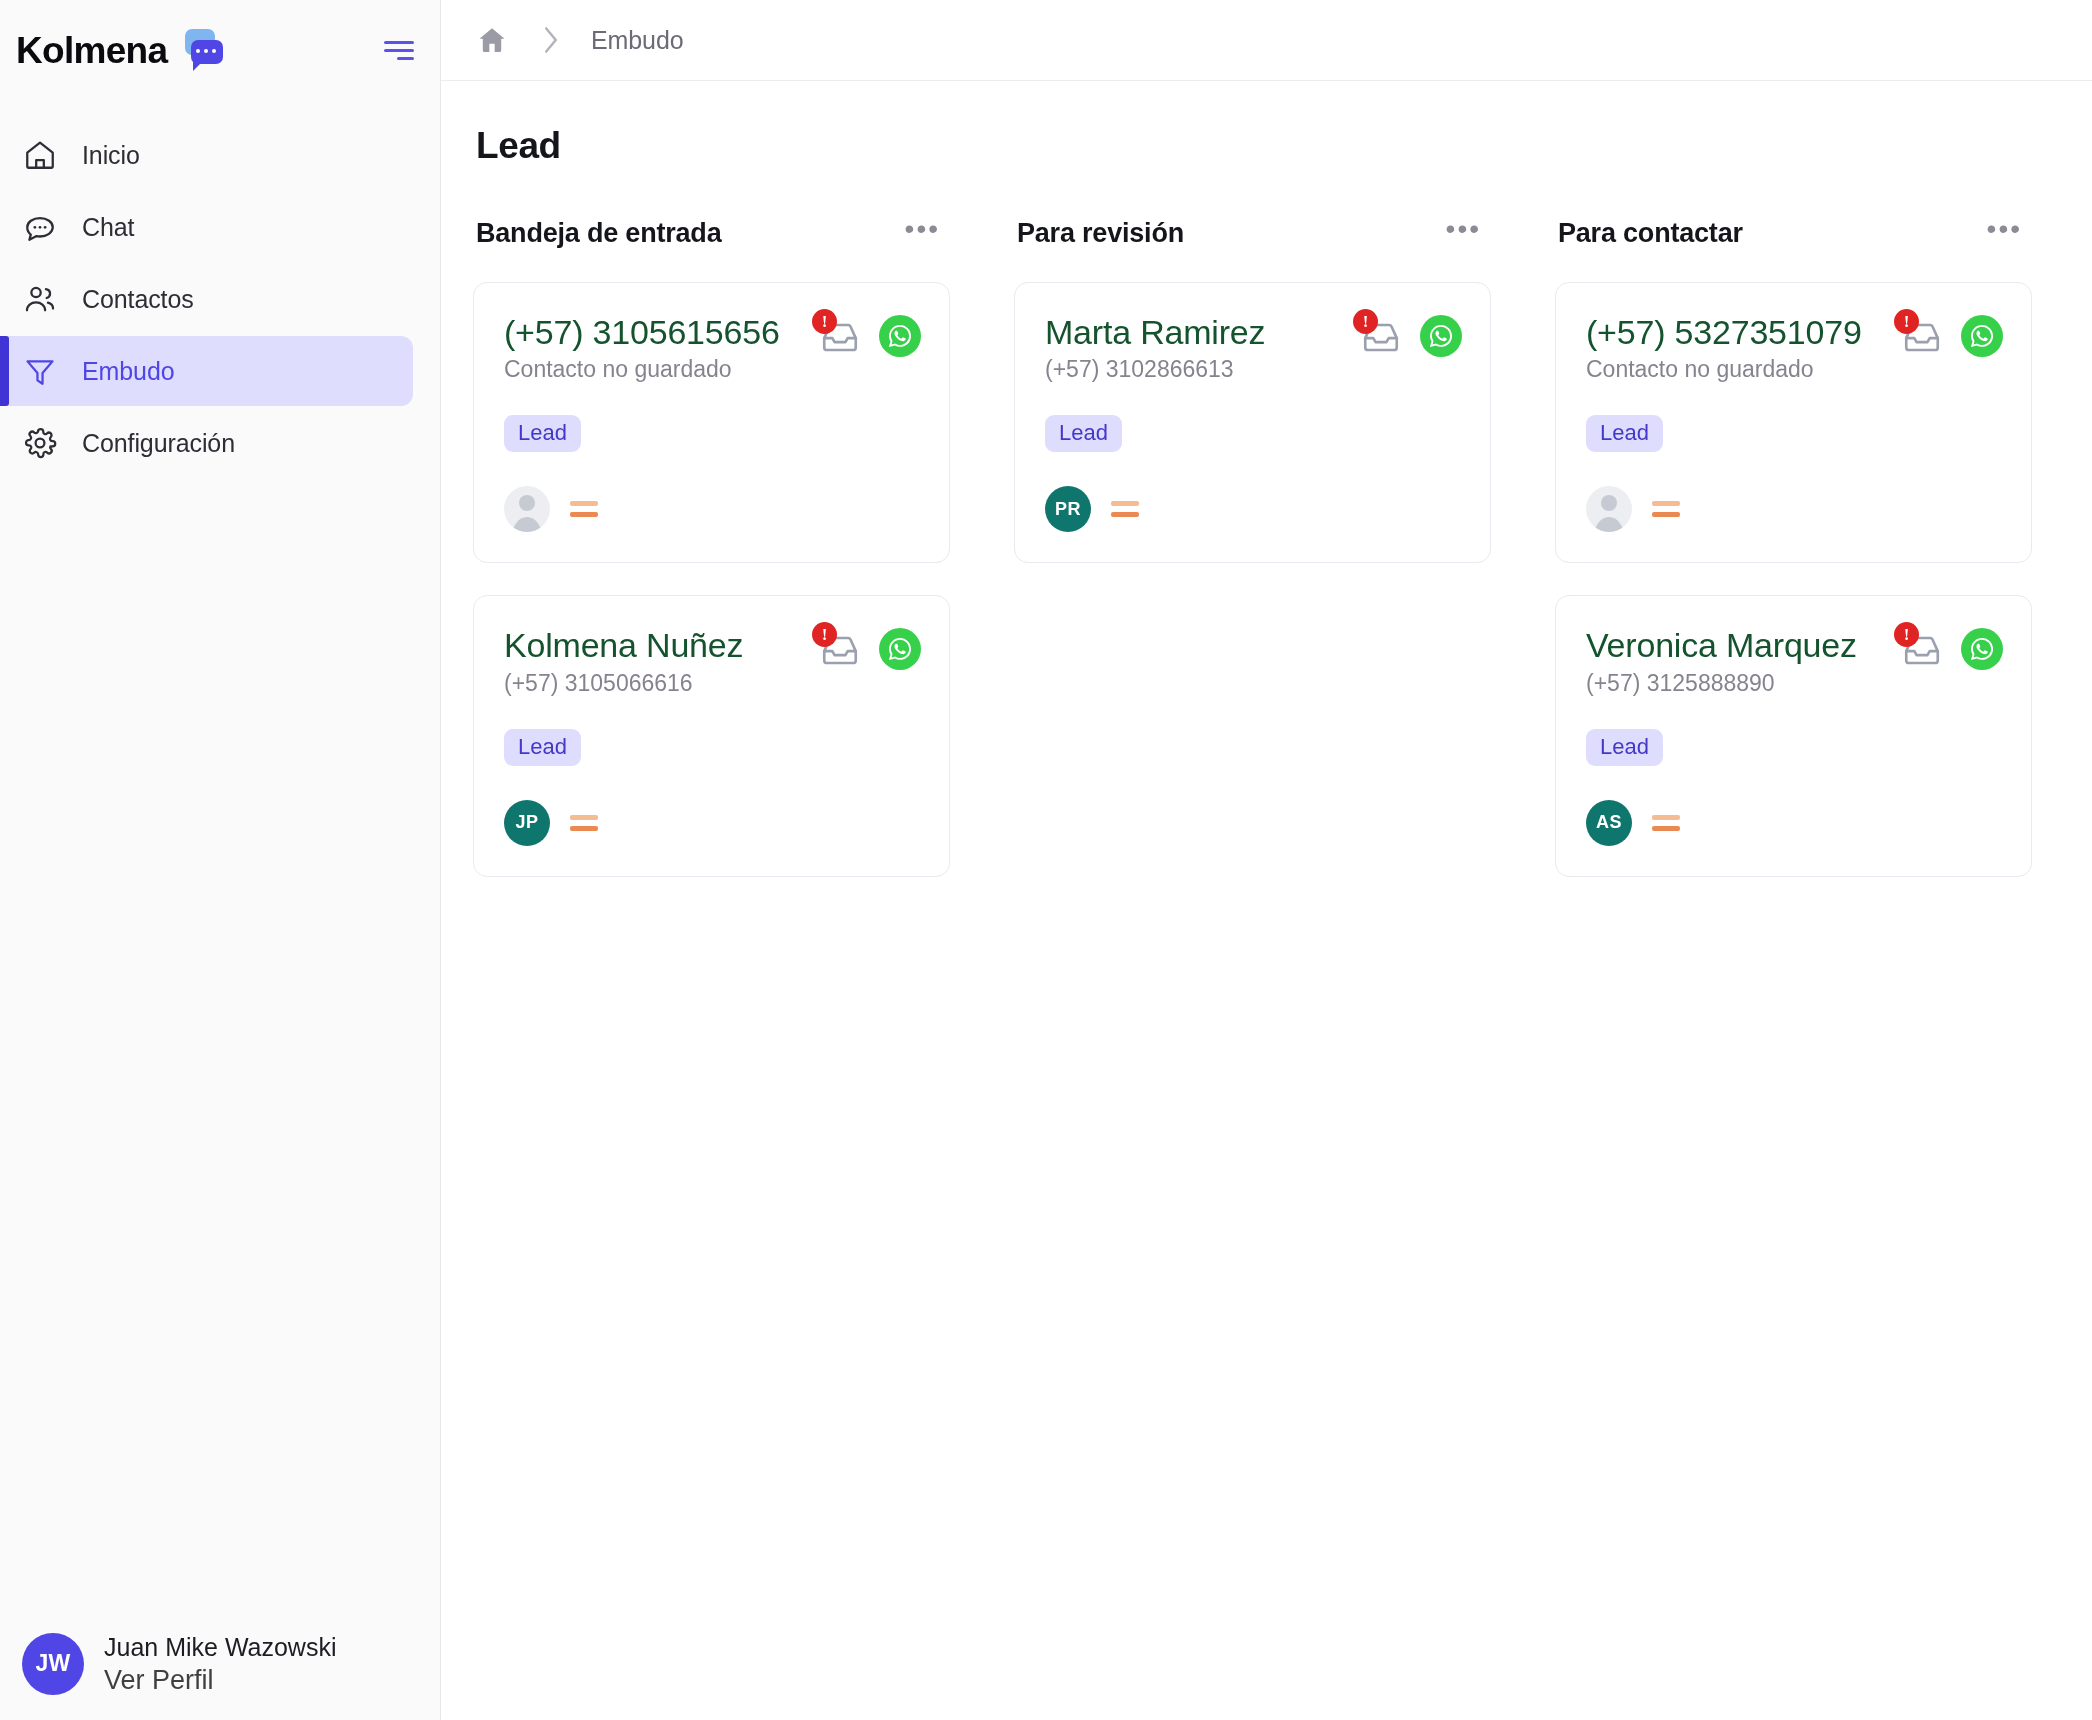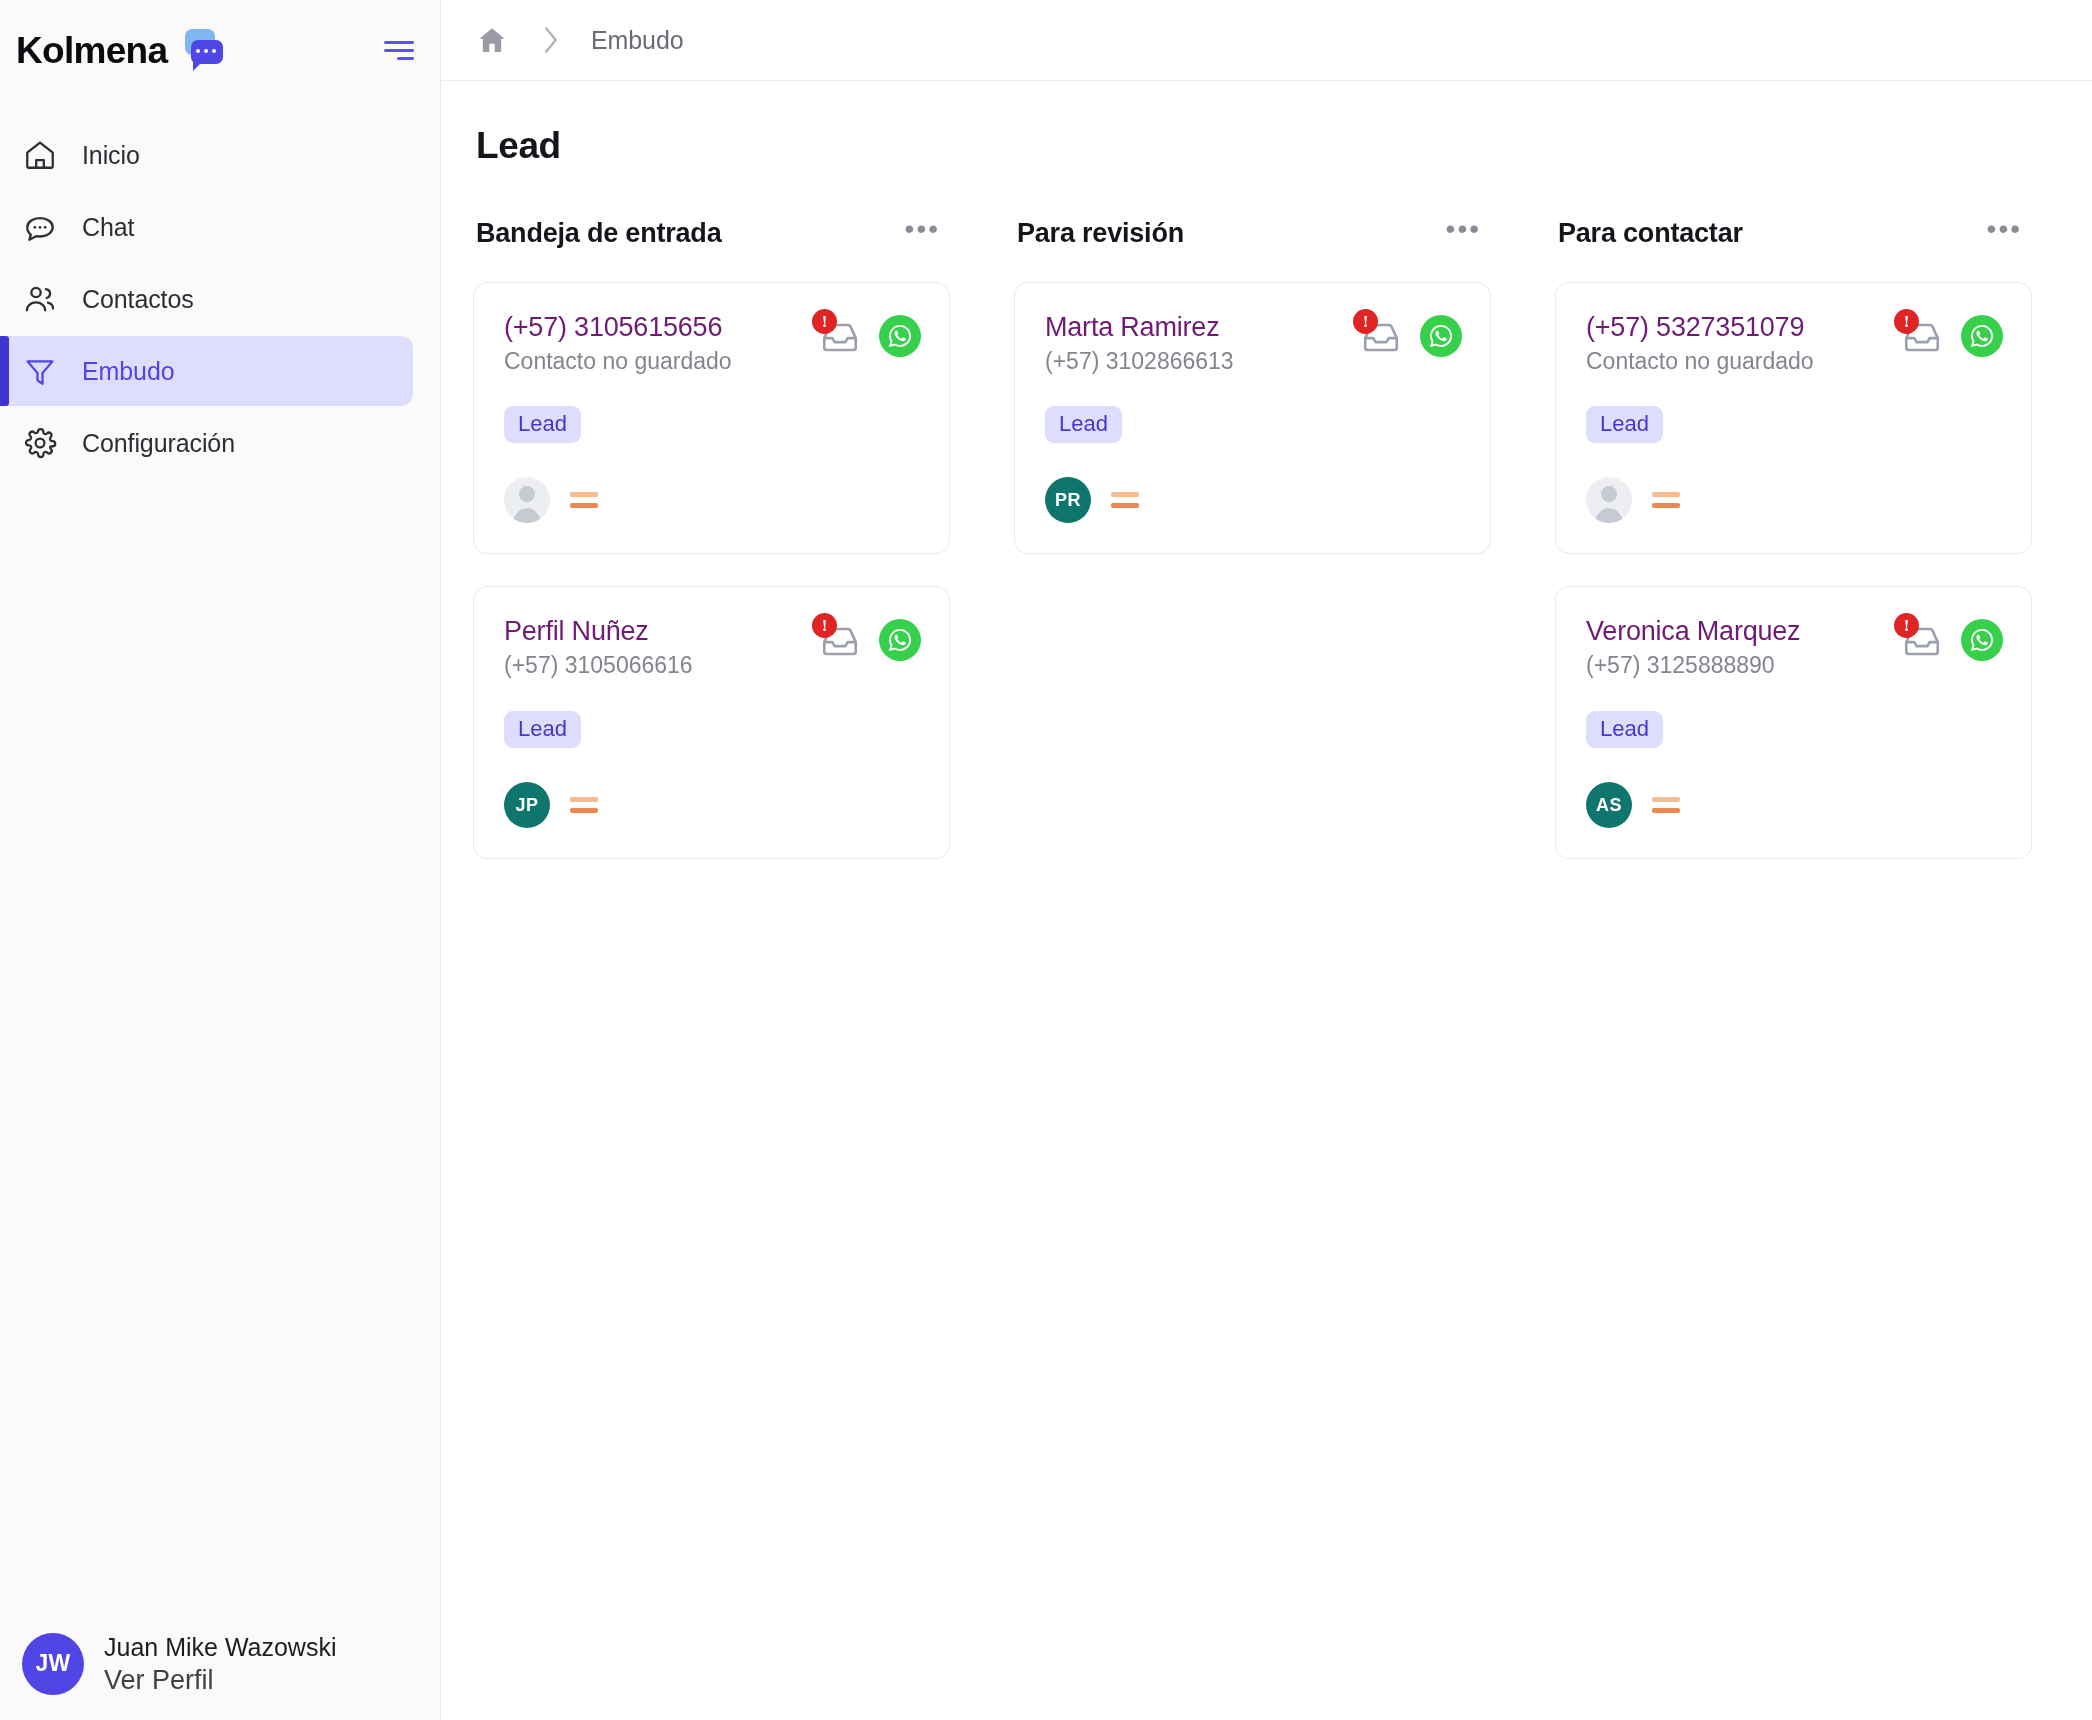--- a/index.html
+++ b/index.html
@@ -270,22 +270,22 @@
   .card.tall { min-height: 270px; }
 
   .card-top {
     display: flex;
     align-items: flex-start;
     justify-content: space-between;
     gap: 12px;
   }
   .card-ident { display: flex; flex-direction: column; gap: 2px; min-width: 0; }
   .card-name {
-    font-size: 27px;
-    color: #701a75;
+    font-size: 34px;
+    color: #14532d;
     letter-spacing: -0.2px;
     line-height: 1.25;
     white-space: nowrap;
   }
   .card-sub {
     font-size: 23px;
     color: #84848f;
     line-height: 1.3;
     white-space: nowrap;
   }
@@ -536,21 +536,21 @@
                 <span class="priority">
                     <i></i>
                     <i></i>
                   </span>
               </div>
             </div>
 
             <div class="card">
               <div class="card-top">
                 <div class="card-ident">
-                  <div class="card-name">Perfil Nuñez</div>
+                  <div class="card-name">Kolmena Nuñez</div>
                   <div class="card-sub">(+57) 3105066616</div>
                 </div>
                 <div class="card-actions">
                   <span class="inbox-wrap">
                     <span class="alert-badge">
                       <span>!</span>
                     </span>
                     <svg width="42" height="42" viewBox="0 0 24 24" fill="none" stroke="#9aa0ae" stroke-width="1.5" stroke-linecap="round" stroke-linejoin="round">
                       <path d="M21 13.2v5.3a1.5 1.5 0 0 1-1.5 1.5h-15A1.5 1.5 0 0 1 3 18.5v-5.3"></path>
                       <path d="M3 13.2h4.6l1.3 2.3h6.2l1.3-2.3H21L18 6.6a1.5 1.5 0 0 0-1.4-.9H7.4A1.5 1.5 0 0 0 6 6.6z"></path>

